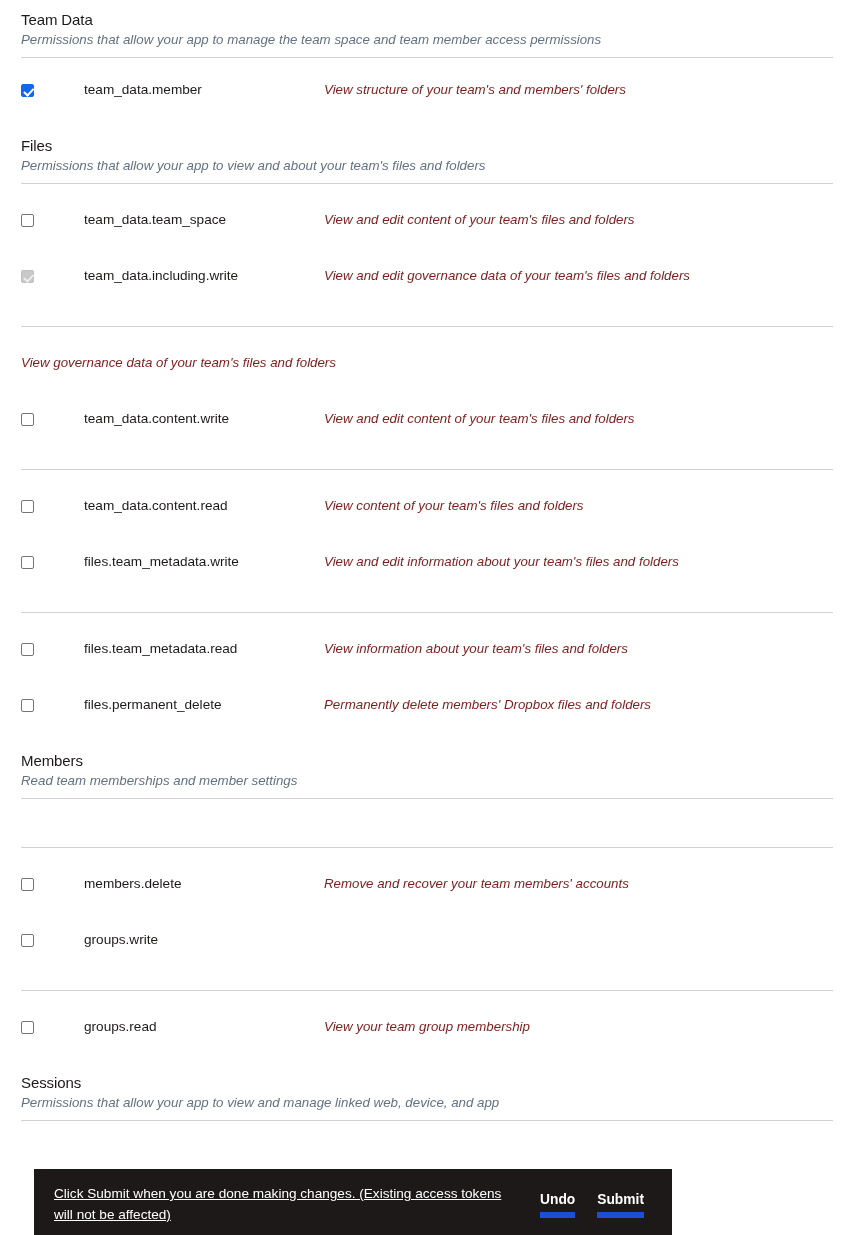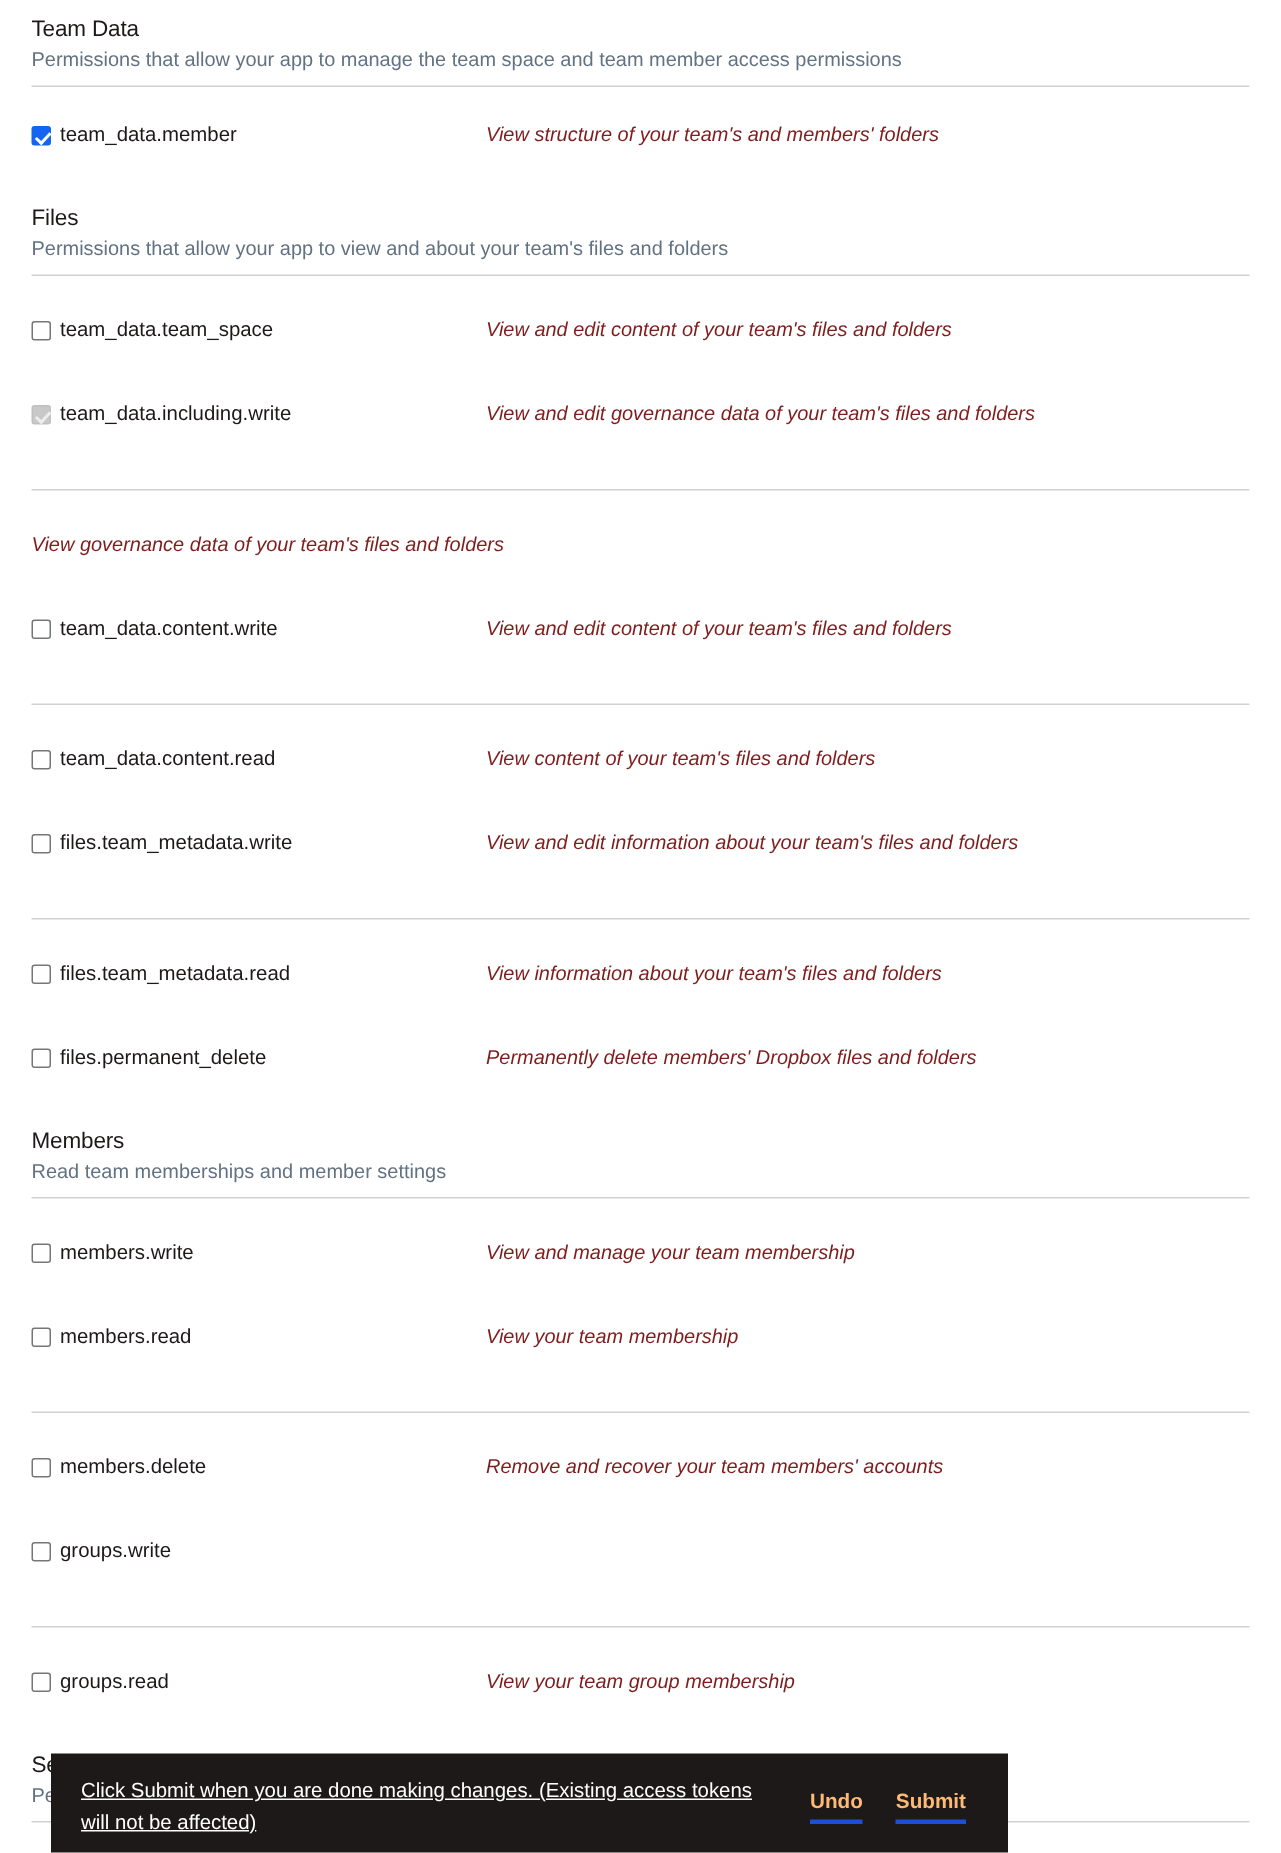--- a/index.html
+++ b/index.html
@@ -34,20 +34,21 @@
     line-height: 20px;
     color: #1e1919;
     margin: 0;
     letter-spacing: -0.1px;
   }
   .section-sub {
     font-size: 13.3px;
     line-height: 18px;
     color: #637282;
     margin: 1px 0 0 0;
+    font-style: italic;
   }
   .section-rule {
     height: 1px;
     background: #d1d1d1;
     margin: 8px 21px 0 21px;
   }
 
   
   .scope-group {
     margin: 0;
@@ -112,20 +113,21 @@
     height: 7.5px;
     border: solid #ededed;
     border-width: 0 2px 2px 0;
     transform: rotate(43deg);
   }
   .scope-name {
     font-size: 13.6px;
     line-height: 20px;
     color: #1e1919;
     white-space: nowrap;
+    margin-left: 44px;
   }
   .scope-desc {
     font-size: 13.3px;
     line-height: 19px;
     color: #7f1d1d;
     max-width: 520px;
     padding-top: 0px;
     font-style: italic;
   }
   .sp-10 { height: 10px; }
@@ -157,25 +159,25 @@
   .toast-actions {
     display: flex;
     align-items: center;
     gap: 22px;
     margin-left: auto;
     padding-right: 6px;
   }
   .toast-btn {
     font-size: 13.8px;
     font-weight: bold;
-    color: #fdba74;
+    color: #ffffff;
     background: none;
     border: none;
     padding: 0 0 3px 0;
-    border-bottom: 3px solid #1d4ed8;
+    border-bottom: 6px solid #1d4ed8;
     cursor: pointer;
     font-family: inherit;
     line-height: 18px;
   }
 </style>
 </head>
 <body>
 
 <div class="page">
 
@@ -288,37 +290,20 @@
 
   <div class="sp-18"></div>
 
   <div class="section-head">
     <div class="section-title">Members</div>
     <div class="section-sub">Read team memberships and member settings</div>
   </div>
   <div class="section-rule"></div>
   <div class="sp-26"></div>
 
-  <div class="scope-group">
-    <div class="scope-row">
-      <div class="scope-left">
-        <span class="cb"></span>
-        <span class="scope-name">members.write</span>
-      </div>
-      <div class="scope-desc">View and manage your team membership</div>
-    </div>
-    <div class="sp-18"></div>
-    <div class="scope-row">
-      <div class="scope-left">
-        <span class="cb"></span>
-        <span class="scope-name">members.read</span>
-      </div>
-      <div class="scope-desc">View your team membership</div>
-    </div>
-  </div>
 
   <div class="sp-22"></div>
   <div class="group-rule"></div>
   <div class="sp-26"></div>
 
   <div class="scope-group">
     <div class="scope-row">
       <div class="scope-left">
         <span class="cb"></span>
         <span class="scope-name">members.delete</span>

